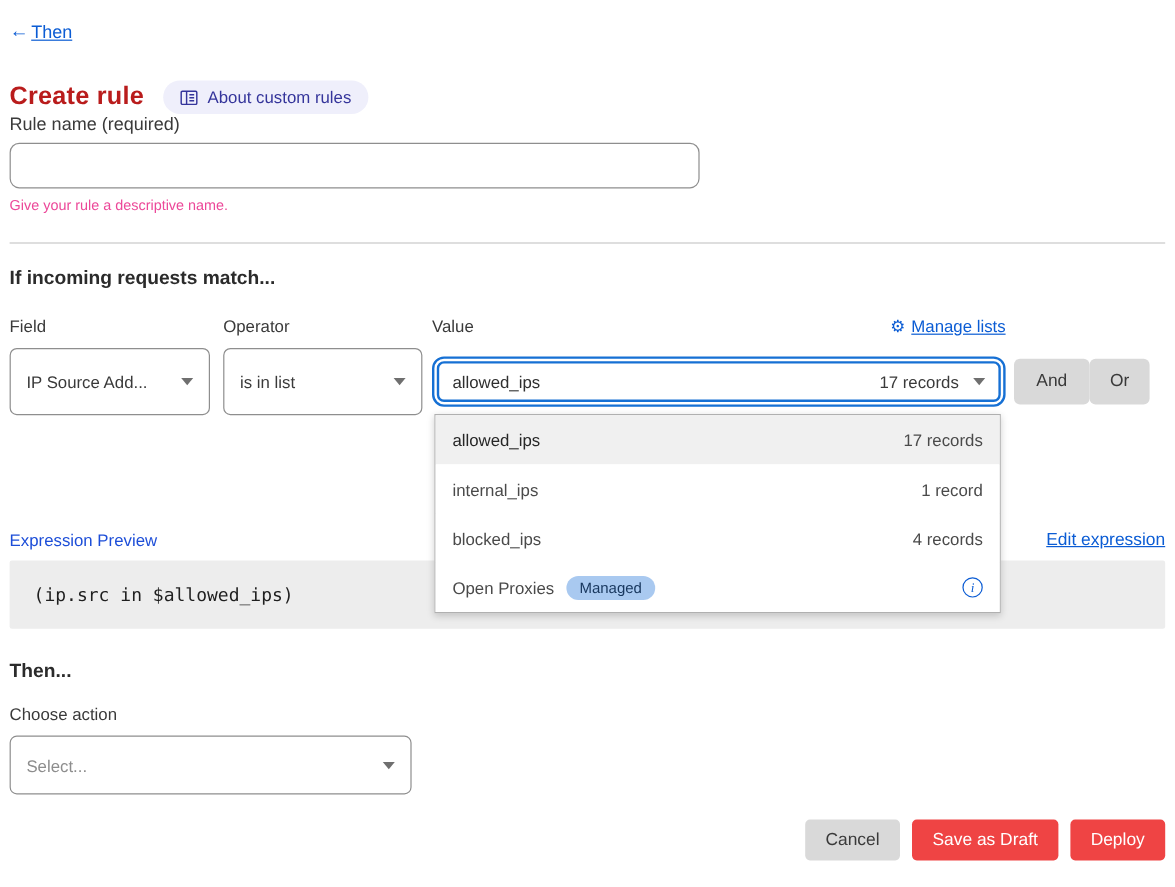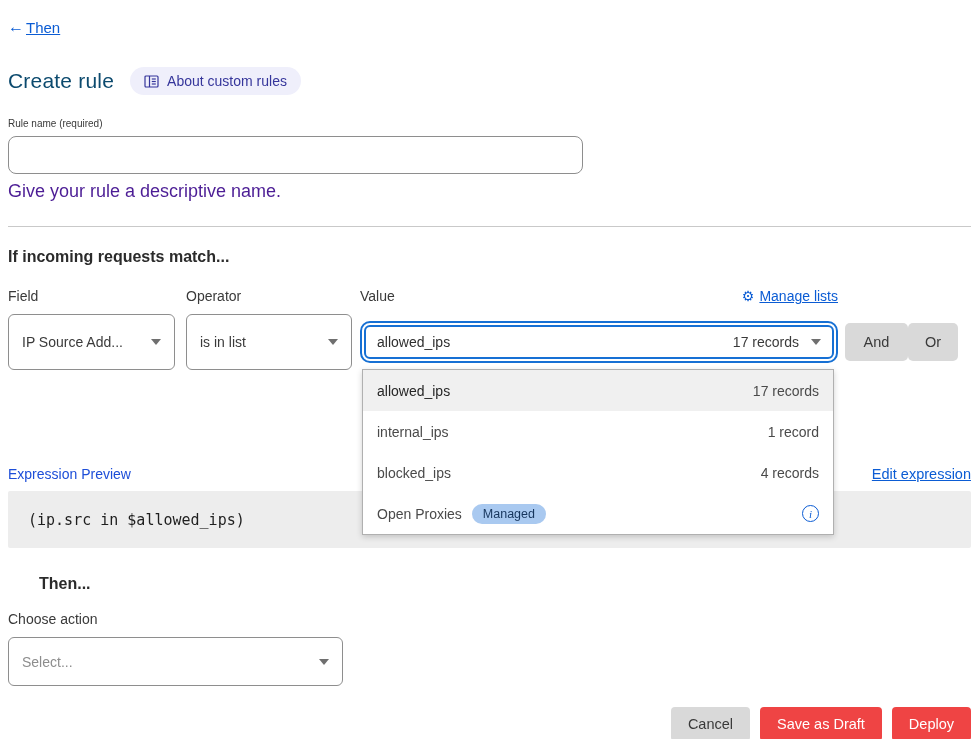--- a/index.html
+++ b/index.html
@@ -14,32 +14,32 @@
   .page { padding: 18px 8px 0 8px; }
 
   
   .back-link { display: inline-flex; align-items: center; gap: 2px;
     color: #0b5cd4; font-size: 15px; text-decoration: none; cursor: pointer; }
   .back-link .arrow { text-decoration: none; font-size: 16px; }
   .back-link .back-text { text-decoration: underline; }
 
   
   .heading-row { margin-top: 31px; display: flex; align-items: center; gap: 16px; }
-  .page-title { font-size: 21px; font-weight: 400; color: #0c4a6e; letter-spacing: .2px; }
+  .page-title { font-size: 21px; font-weight: 700; color: #b91c1c; letter-spacing: .2px; }
   .about-badge { display: inline-flex; align-items: center; gap: 8px;
     background: #efeffb; color: #35359b; border-radius: 15px;
     padding: 6px 14px; font-size: 14px; cursor: pointer; }
   .about-badge svg { display: block; }
 
   
-  .field-label { margin-top: 23px; font-size: 10px; color: #3a3a3a; }
+  .field-label { font-size: 15px; color: #3a3a3a; }
   .rule-name-input { margin-top: 7px; width: 575px; height: 38px;
     border: 1px solid #8e8e8e; border-radius: 8px; padding: 0 12px;
     font-size: 14px; font-family: "Liberation Sans", sans-serif; outline: none; }
-  .helper-text { margin-top: 7px; font-size: 18px; color: #4c1d95; }
+  .helper-text { margin-top: 7px; font-size: 12px; color: #ec4899; }
 
   .divider { margin-top: 24px; border: none; border-top: 1px solid #c9c9c9; }
 
   .section-heading { margin-top: 21px; font-size: 16px; font-weight: 700; color: #2b2b2b; }
 
   
   .cond-labels { margin-top: 22px; display: flex; align-items: center; }
   .cond-row { margin-top: 10px; display: flex; align-items: center; }
   .col-field { width: 167px; margin-right: 11px; }
   .col-op { width: 166px; margin-right: 8px; }
@@ -86,21 +86,21 @@
 
   
   .expr-header { margin-top: 96px; display: flex; justify-content: space-between; align-items: center; }
   .expr-label { font-size: 14px; color: #1d4ed8; }
   .edit-expr-link { color: #0b5cd4; font-size: 14.5px; text-decoration: underline; cursor: pointer; }
   .expr-code { margin-top: 9px; background: #ededed; height: 57px; border-radius: 2px;
     display: flex; align-items: center; padding: 0 20px;
     font-family: "DejaVu Sans Mono", monospace; font-size: 15px; color: #1f1f1f; }
 
   
-  .then-heading { margin-top: 27px; font-size: 16px; font-weight: 700; color: #2b2b2b; margin-left: 31px; }
+  .then-heading { margin-top: 27px; font-size: 16px; font-weight: 700; color: #2b2b2b; }
   .action-label { margin-top: 18px; font-size: 14px; color: #3a3a3a; }
   .action-select { margin-top: 10px; width: 335px; height: 49px; }
   .action-select .placeholder { color: #8d8d8d; }
 
   
   .footer-row { margin-top: 21px; display: flex; justify-content: flex-end; gap: 10px; }
   .btn { height: 34px; border: none; border-radius: 4px; font-size: 14.5px;
     font-family: "Liberation Sans", sans-serif; padding: 0 17px; cursor: pointer; }
   .btn-gray { background: #d9d9d9; color: #3a3a3a; }
   .btn-blue { background: #ef4444; color: #fff; }

